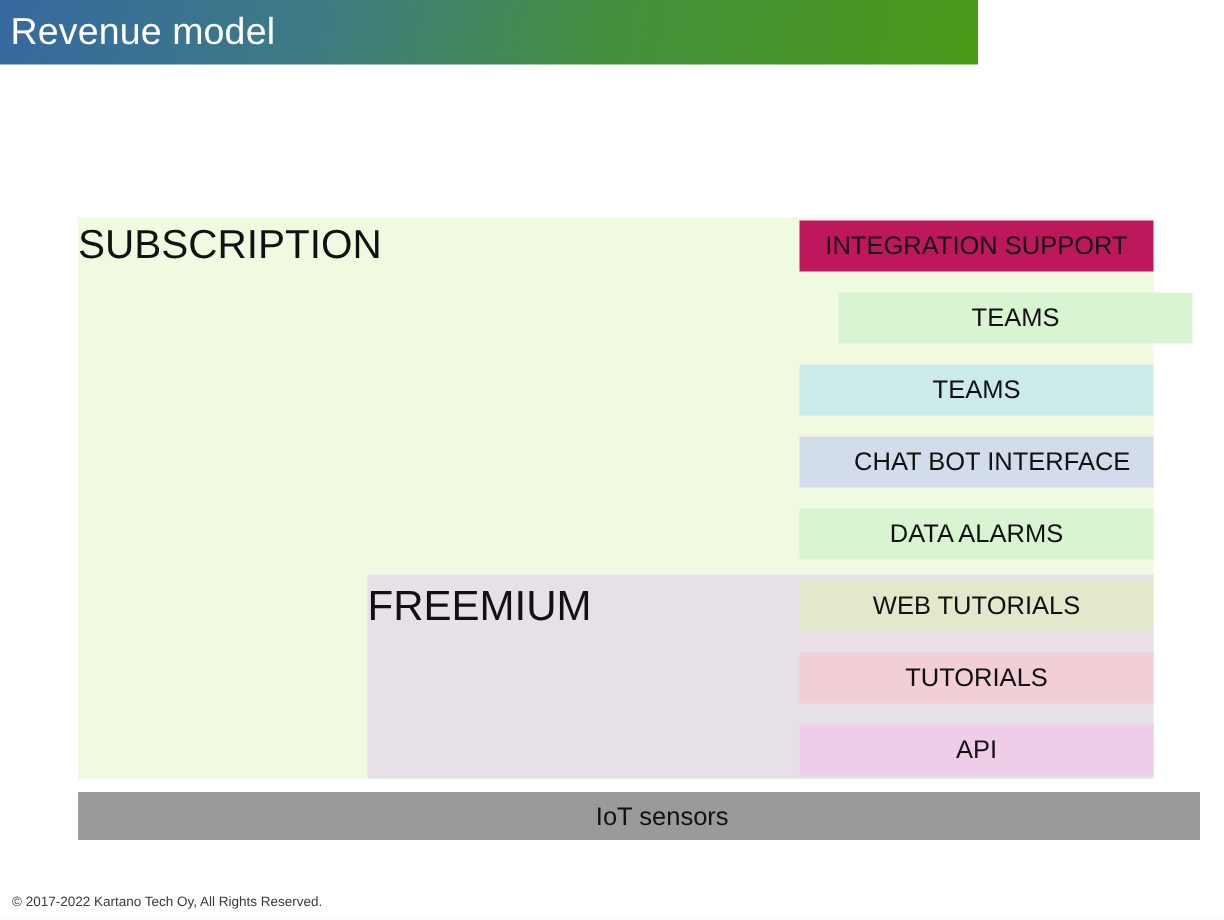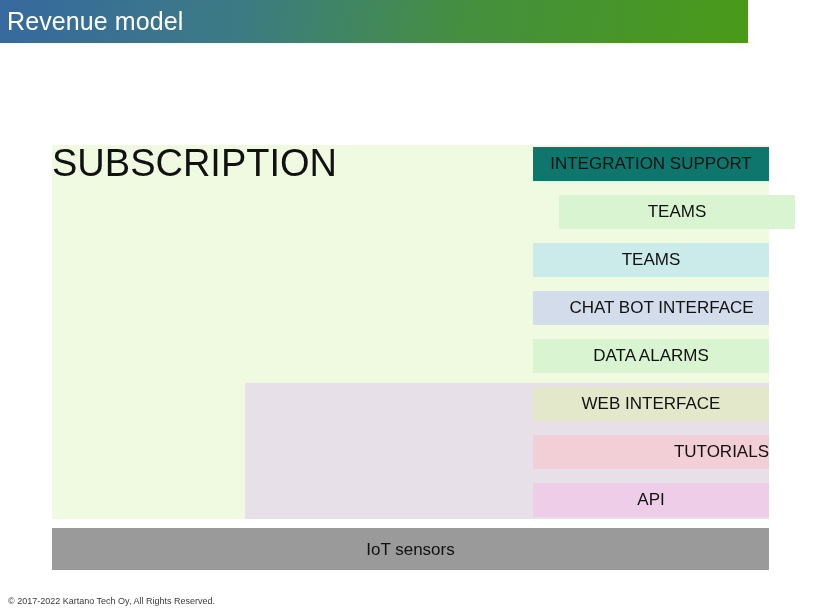--- a/index.html
+++ b/index.html
@@ -13,21 +13,21 @@
     font-family: "Liberation Sans", sans-serif;
     overflow: hidden;
     position: relative;
   }
 
   
   #header-bar {
     position: absolute;
     left: 0;
     top: 0;
-    width: 748px;
+    width: 652px;
     height: 43px;
     background: linear-gradient(100deg, #36699f 0%, #3c7b84 32%, #44903f 62%, #4a9a18 100%);
   }
   #slide-title {
     position: absolute;
     left: 7px;
     top: 5px;
     font-size: 25px;
     line-height: 32px;
     color: #ffffff;
@@ -60,21 +60,21 @@
   #tier-subscription {
     left: 52px;
     top: 102px;
     width: 717px;
     height: 374px;
     background: #f0fae1;
   }
   #tier-subscription-label {
     left: 52px;
     top: 103px;
-    font-size: 38px;
+    font-size: 27px;
   }
 
   #tier-freemium {
     left: 245px;
     top: 340px;
     width: 524px;
     height: 136px;
     background: #e7e0e8;
   }
   #tier-freemium-label {
@@ -101,25 +101,26 @@
     white-space: nowrap;
     text-align: center;
   }
 
   
   #platform-bar {
     position: absolute;
     left: 52px;
     top: 485px;
     width: 717px;
-    height: 42px;
+    height: 32px;
     background: #9a9a9a;
     display: flex;
     align-items: center;
     justify-content: center;
+    padding-left: 31px;
   }
   #platform-label {
     font-size: 17px;
     line-height: 21px;
     color: #111111;
     white-space: nowrap;
   }
 
   
   #footer-copyright {
@@ -138,40 +139,41 @@
 <div id="header-bar">
   <div id="slide-title">Revenue model</div>
 </div>
 
 <div id="diagram">
 
   <div id="tier-subscription" class="tier-block"></div>
   <div id="tier-subscription-label" class="tier-label">SUBSCRIPTION</div>
 
   <div id="tier-freemium" class="tier-block"></div>
+  <div id="tier-freemium-label" class="tier-label">FREEMIUM</div>
 
-  <div class="feature-box" style="top:104px;background:#0f766e;">
+  <div class="feature-box" style="top:104px;background:#be185d;">
     <span class="feature-label">INTEGRATION SUPPORT</span>
   </div>
   <div class="feature-box" style="top:152px;background:#d9f4d0;margin-left:26px;">
     <span class="feature-label">TEAMS</span>
   </div>
   <div class="feature-box" style="top:200px;background:#cbeaea;">
     <span class="feature-label">TEAMS</span>
   </div>
   <div class="feature-box" style="top:248px;background:#d3dcea;padding-left:21px;">
     <span class="feature-label">CHAT BOT INTERFACE</span>
   </div>
   <div class="feature-box" style="top:296px;background:#d9f4d0;">
     <span class="feature-label">DATA ALARMS</span>
   </div>
   <div class="feature-box" style="top:344px;background:#e4e8cb;">
-    <span class="feature-label">WEB INTERFACE</span>
+    <span class="feature-label">WEB TUTORIALS</span>
   </div>
-  <div class="feature-box" style="top:392px;background:#f2ced6;justify-content:flex-end;">
+  <div class="feature-box" style="top:392px;background:#f2ced6;">
     <span class="feature-label">TUTORIALS</span>
   </div>
   <div class="feature-box" style="top:440px;background:#eecde8;">
     <span class="feature-label">API</span>
   </div>
 
   <div id="platform-bar">
     <span id="platform-label">IoT sensors</span>
   </div>
 

